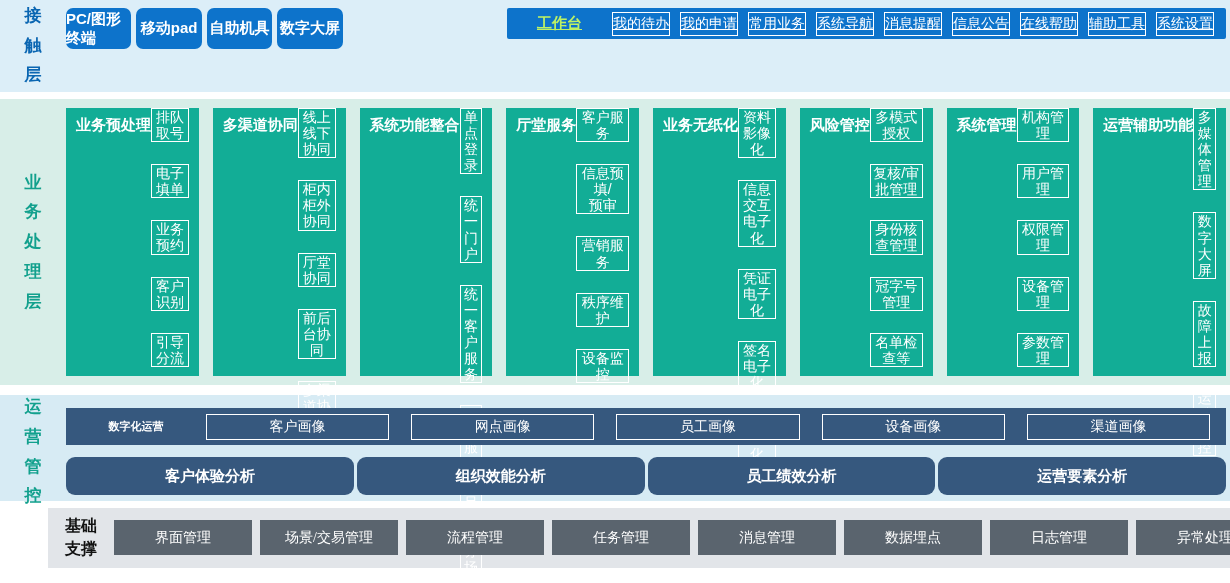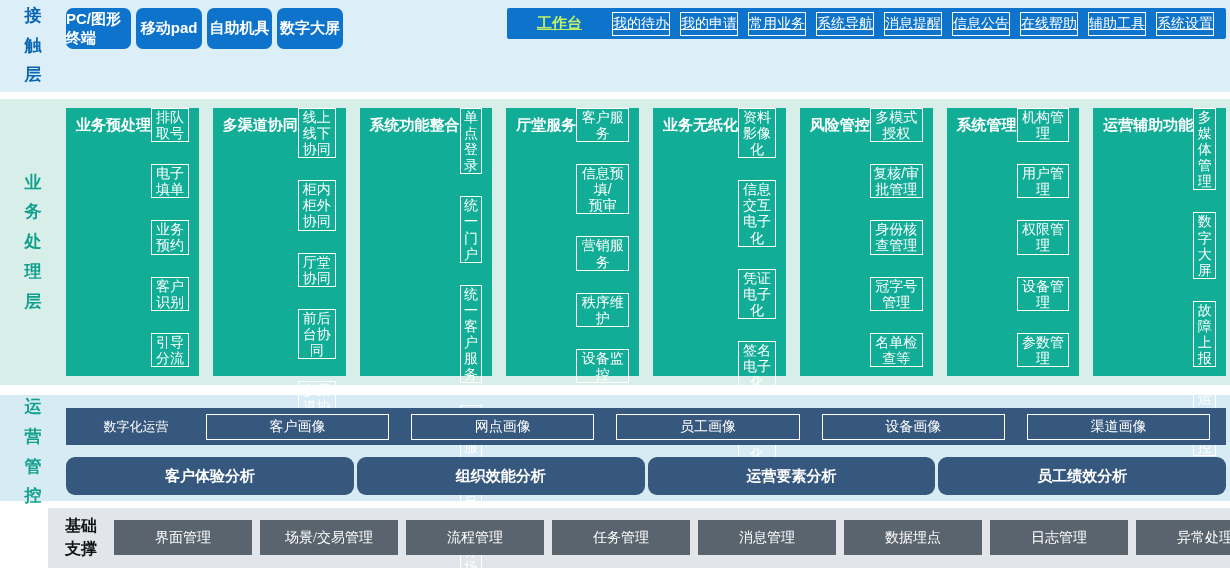--- a/index.html
+++ b/index.html
@@ -52,21 +52,21 @@
   }
 
   
   .ops { height:106px; background:var(--bg_ops,#d7ebf4); margin-bottom:7px; padding:13px 0 6px 0; }
   .ops .v-label { color:var(--teal_label,#12a08d); }
   .ops .content { display:flex; flex-direction:column; justify-content:space-between; }
   .profiles-bar {
     height:37px; background:var(--slate,#36587e);
     display:flex; align-items:center; padding-right:16px;
   }
-  .po-label { flex:0 0 140px; text-align:center; color:#fff; font-weight:normal; font-size:13px; }
+  .po-label { flex:0 0 140px; text-align:center; color:#fff; font-weight:bold; font-size:11px; }
   .profiles { flex:1; display:flex; gap:22px; }
   .profile {
     flex:1; border:1px solid #fff; color:#fff; font-size:14px; height:26px;
     display:flex; align-items:center; justify-content:center;
   }
   .analyses { display:flex; gap:3px; height:38px; }
   .analysis {
     flex:1; background:var(--slate,#36587e); border-radius:9px;
     color:#fff; font-weight:bold; font-size:15px;
     display:flex; align-items:center; justify-content:center;
@@ -211,22 +211,22 @@
           <div class="profile">客户画像</div>
           <div class="profile">网点画像</div>
           <div class="profile">员工画像</div>
           <div class="profile">设备画像</div>
           <div class="profile">渠道画像</div>
         </div>
     </div>
     <div class="analyses">
         <div class="analysis">客户体验分析</div>
         <div class="analysis">组织效能分析</div>
+        <div class="analysis">员工绩效分析</div>
         <div class="analysis">运营要素分析</div>
-        <div class="analysis">员工绩效分析</div>
       </div>
   </div>
 </div>
 
 <div class="layer base">
   <div class="gutter">
     <div class="v-label">基础支撑</div>
   </div>
   <div class="content">
       <div class="base-item">界面管理</div>

